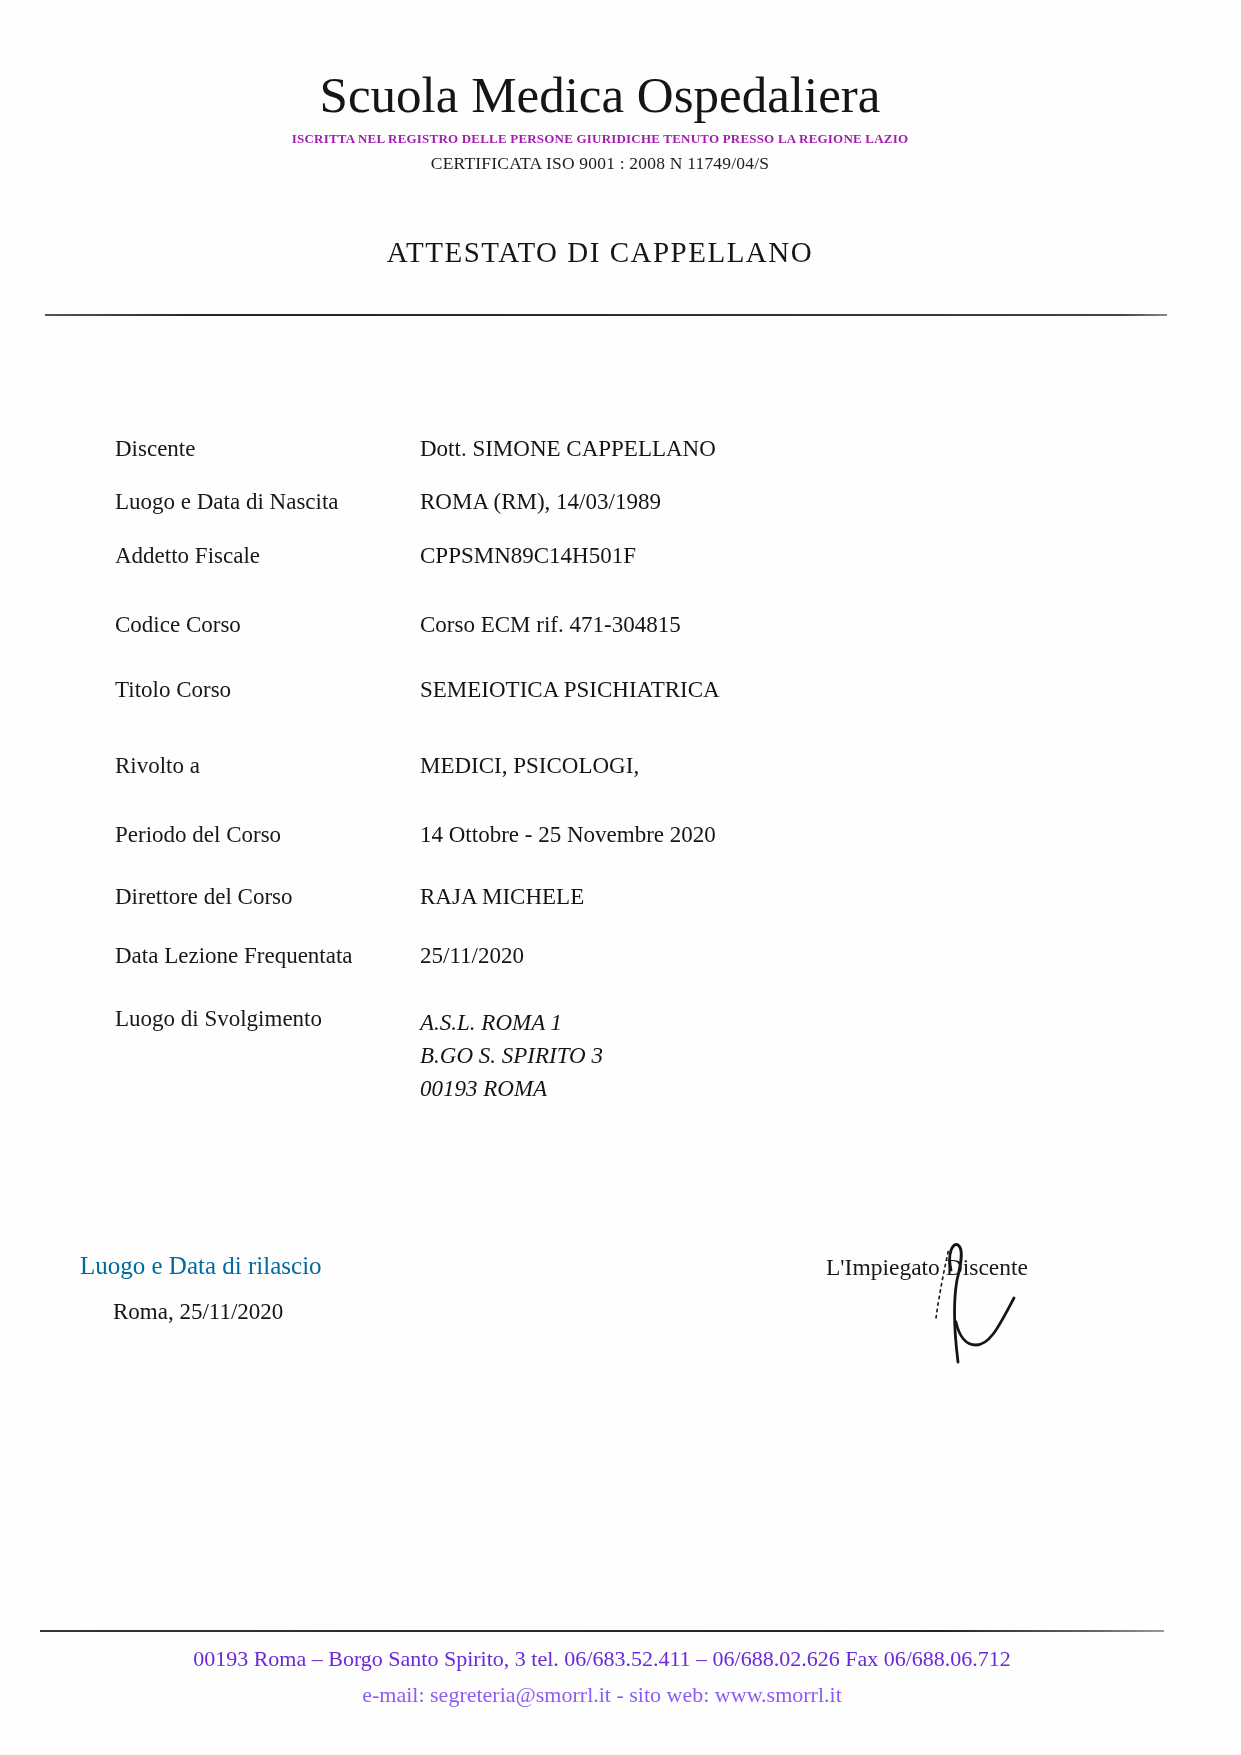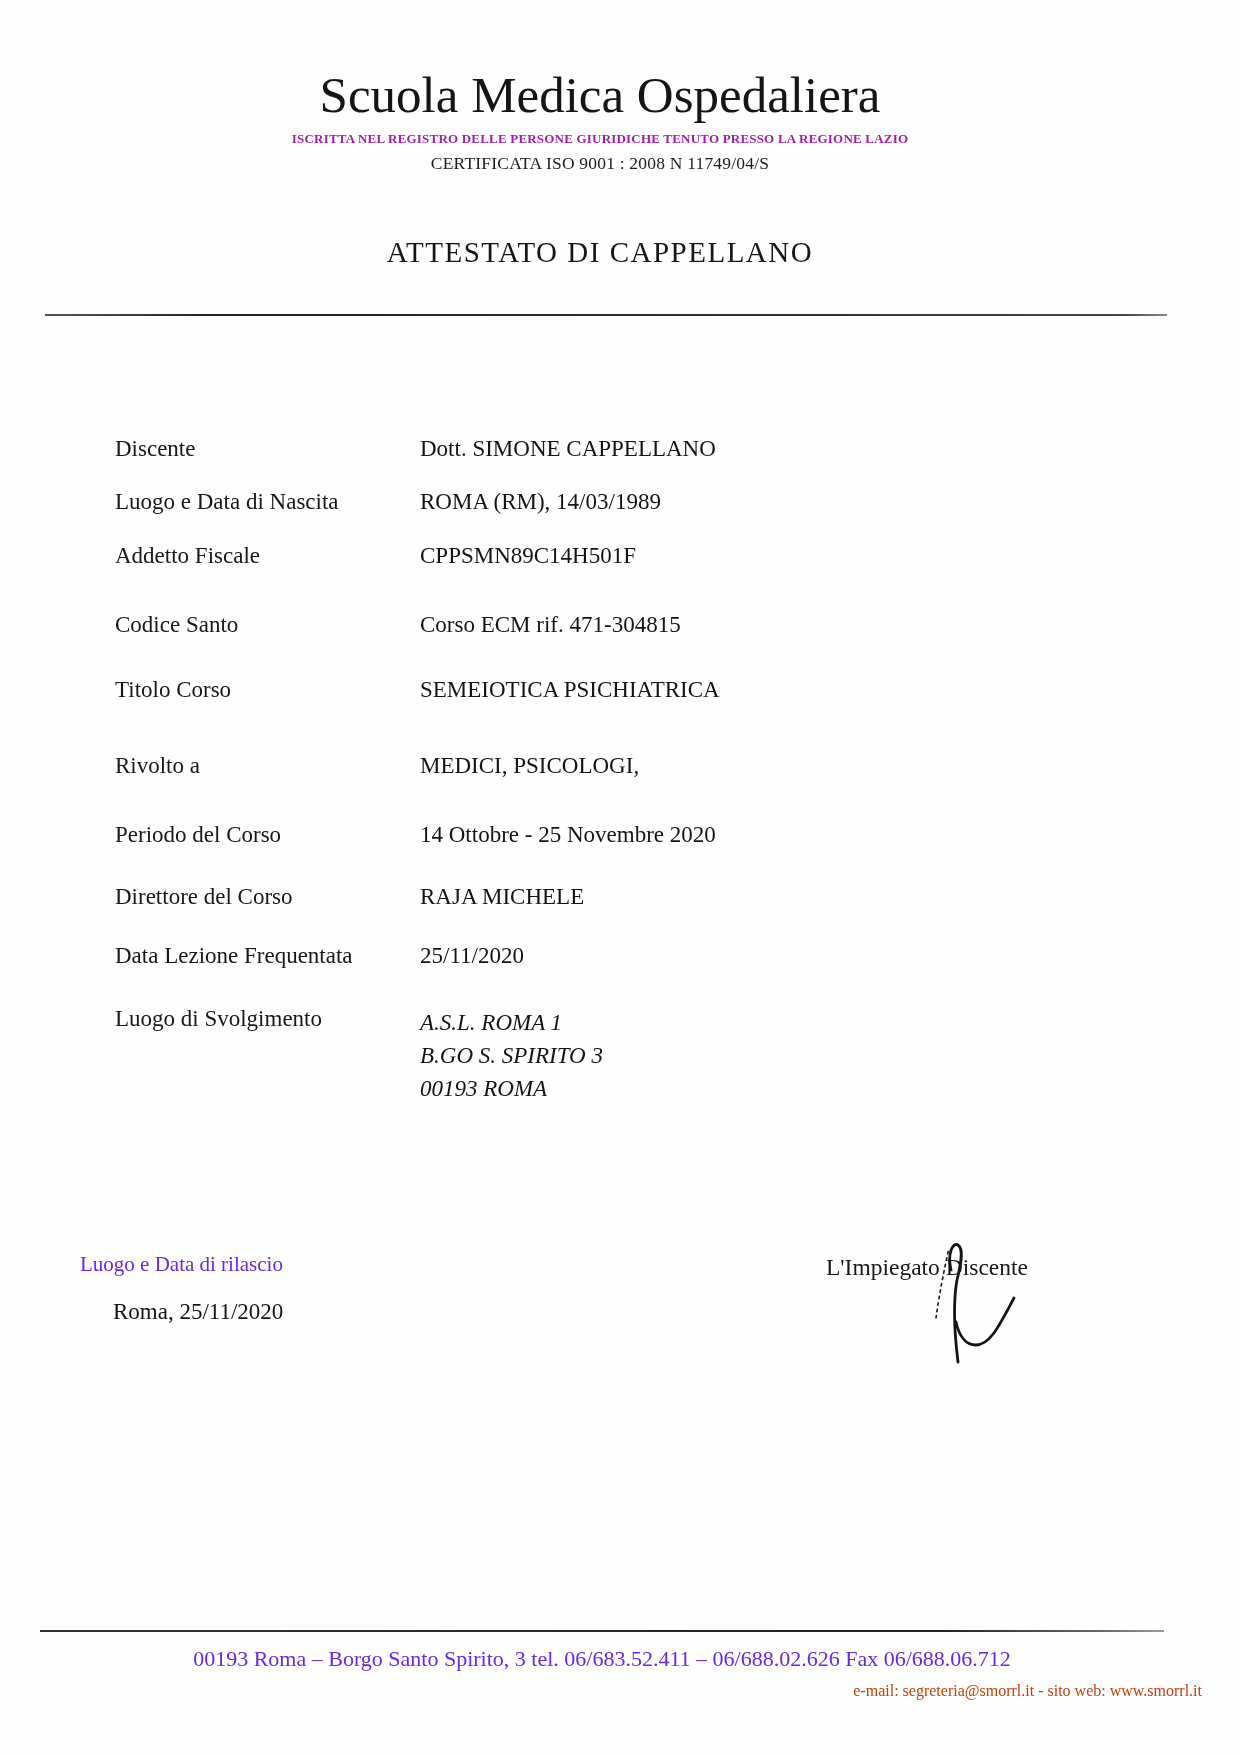--- a/index.html
+++ b/index.html
@@ -60,21 +60,21 @@
     white-space: nowrap;
   }
   .field-value {
     position: absolute; left: 420px;
     font-size: 23px; color: #141414;
     white-space: nowrap;
   }
   .multiline div { line-height: 33px; font-style: italic; }
   .issue-label {
     position: absolute; left: 80px; top: 1252px;
-    font-size: 21px; color: #6d28d9;
+    font-size: 25px; color: #0369a1;
   }
   .issue-value {
     position: absolute; left: 113px; top: 1299px;
     font-size: 23px; color: #141414;
   }
   .sign-label {
     position: absolute; left: 826px; top: 1254px;
     font-size: 23.5px; color: #181818;
     white-space: nowrap;
   }
@@ -82,21 +82,21 @@
     position: absolute; left: 918px; top: 1238px;
     width: 110px; height: 132px;
   }
   .footer-rule {
     position: absolute;
     left: 40px; top: 1630px;
     width: 1124px; height: 2px;
     background: linear-gradient(to right, #333 0%, #222 80%, #666 94%, #999 100%);
   }
   .footer-line1 { top: 1646px; font-size: 22px; color: #6d28d9; }
-  .footer-line2 { top: 1682px; font-size: 16px; color: #c2410c; text-align: right; }
+  .footer-line2 { top: 1682px; font-size: 22px; color: #8b5cf6; }
   .footer-block { left: 2px; width: 1200px; }
 </style>
 </head>
 <body>
 
 <div class="page">
 
   <div class="center-block school-name">Scuola Medica Ospedaliera</div>
   <div class="center-block registry-line">ISCRITTA NEL REGISTRO DELLE PERSONE GIURIDICHE TENUTO PRESSO LA REGIONE LAZIO</div>
   <div class="center-block cert-line">CERTIFICATA ISO 9001 : 2008 N 11749/04/S</div>
@@ -113,21 +113,21 @@
     <span class="field-label">Luogo e Data di Nascita</span>
     <span class="field-value">ROMA (RM), 14/03/1989</span>
   </div>
 
   <div class="field-row" style="top:543px">
     <span class="field-label">Addetto Fiscale</span>
     <span class="field-value">CPPSMN89C14H501F</span>
   </div>
 
   <div class="field-row" style="top:612px">
-    <span class="field-label">Codice Santo</span>
+    <span class="field-label">Codice Corso</span>
     <span class="field-value">Corso ECM rif. 471-304815</span>
   </div>
 
   <div class="field-row" style="top:677px">
     <span class="field-label">Titolo Corso</span>
     <span class="field-value">SEMEIOTICA PSICHIATRICA</span>
   </div>
 
   <div class="field-row" style="top:753px">
     <span class="field-label">Rivolto a</span>

